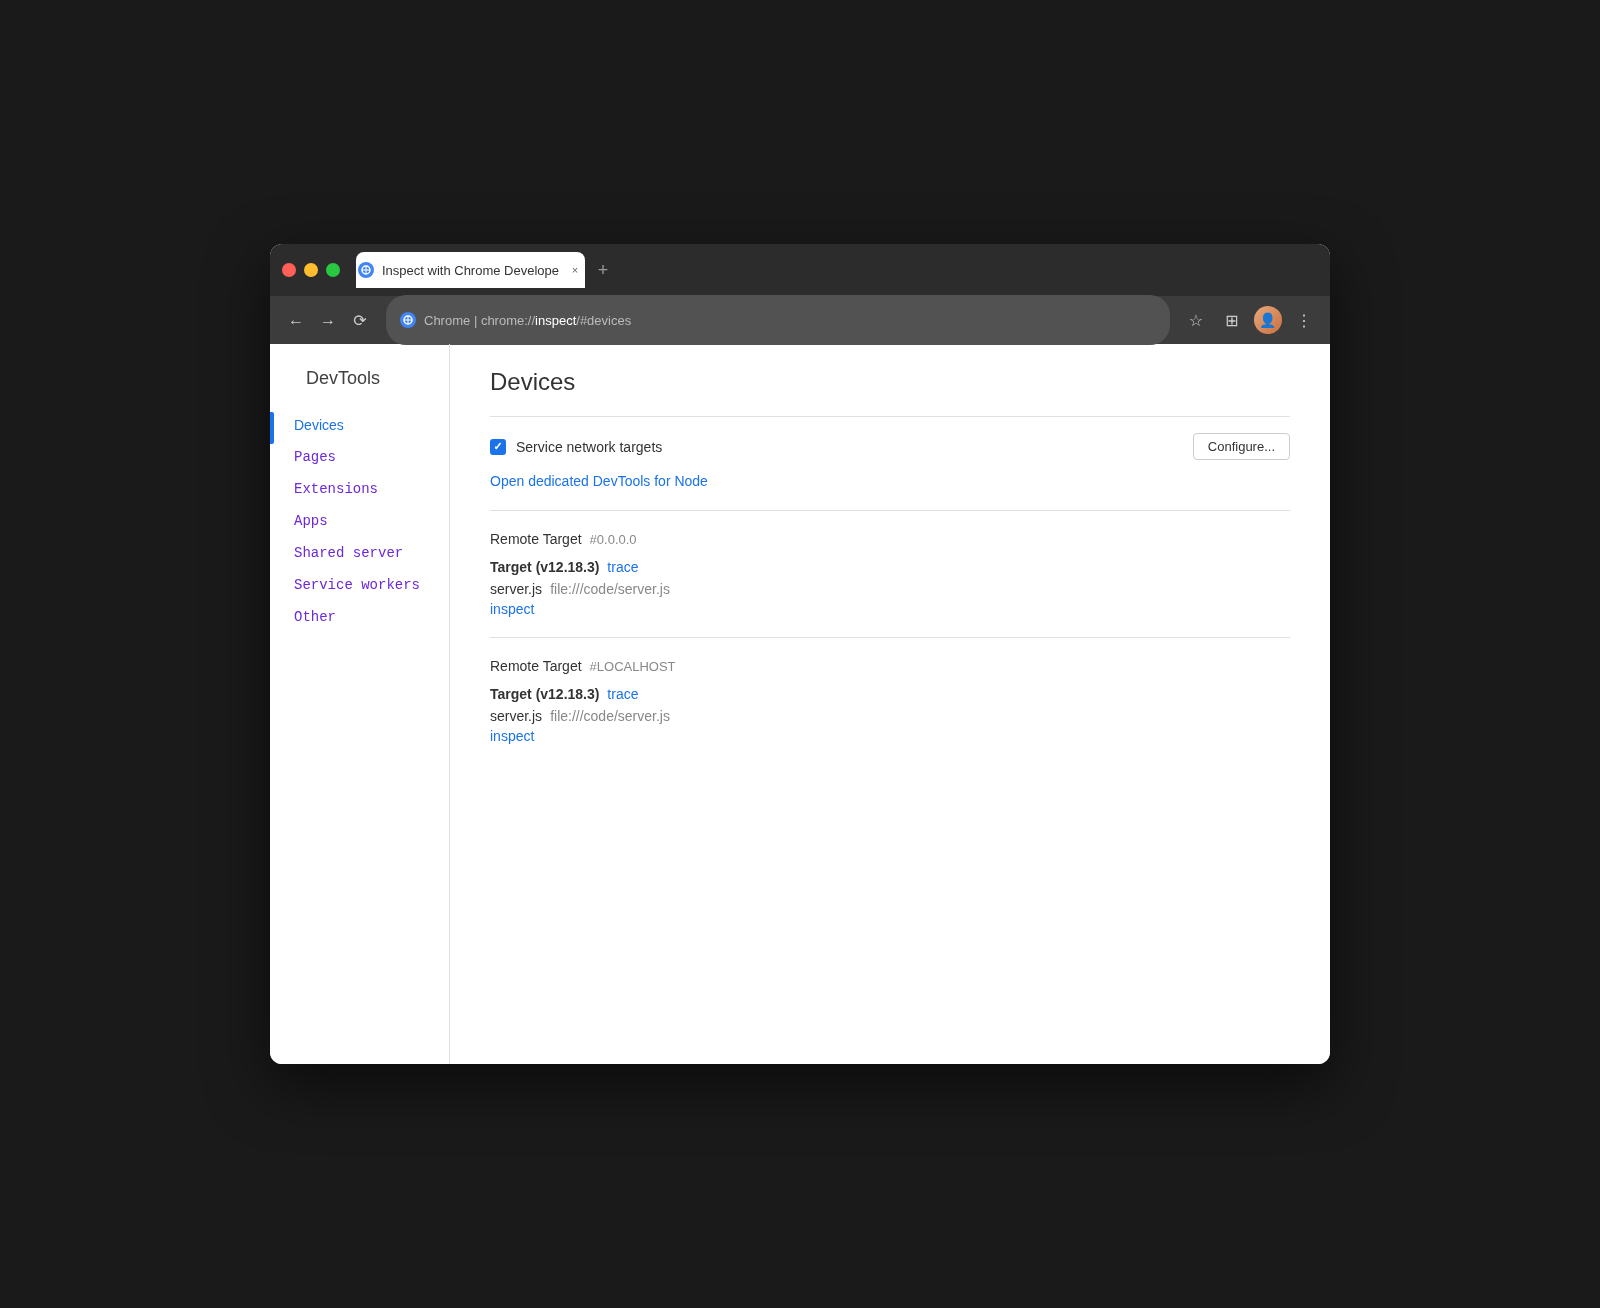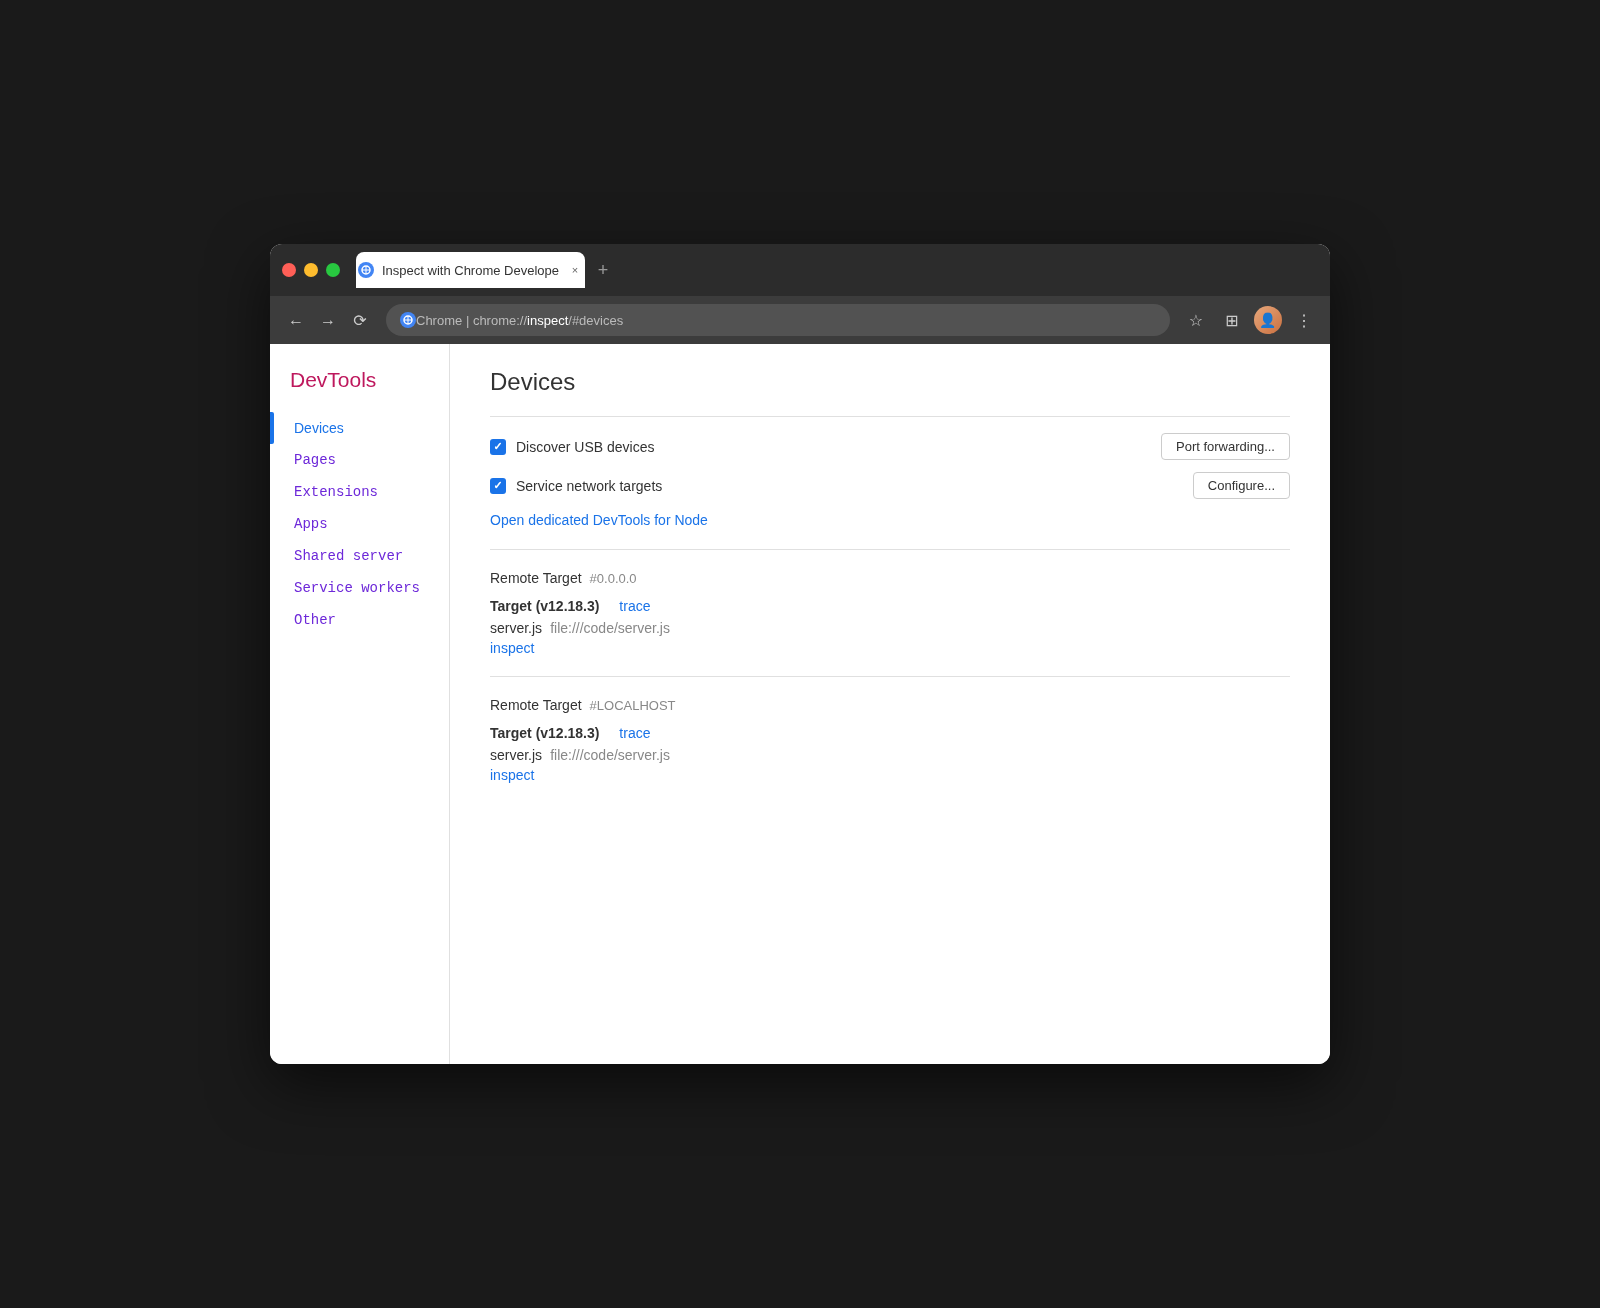--- a/index.html
+++ b/index.html
@@ -126,24 +126,25 @@
       justify-content: center;
       color: #ccc;
       font-size: 16px;
       cursor: pointer;
     }
 
     .address-input {
       flex: 1;
       background: #525252;
       border-radius: 20px;
-      height: 32px;
+      height: 50px;
       display: flex;
       align-items: center;
       padding: 0 14px;
+      gap: 8px;
     }
 
     .address-favicon {
       width: 16px;
       height: 16px;
       background: #4285f4;
       border-radius: 50%;
       display: flex;
       align-items: center;
       justify-content: center;
@@ -214,24 +215,24 @@
     
     .sidebar {
       width: 180px;
       padding: 24px 0;
       flex-shrink: 0;
       border-right: 1px solid #e0e0e0;
       position: relative;
     }
 
     .sidebar-title {
-      font-size: 21px;
+      font-size: 18px;
       font-weight: 500;
-      color: #be185d;
-      padding: 0 16px 20px 20px;
+      color: #404040;
+      padding: 0 16px 20px 36px;
     }
 
     .sidebar-active-indicator {
       position: absolute;
       left: 0;
       width: 4px;
       background: #1a73e8;
       border-radius: 0 2px 2px 0;
       top: 68px;
       height: 32px;
@@ -362,21 +363,21 @@
       font-weight: 700;
       color: #333;
       margin-bottom: 6px;
     }
 
     .target-trace {
       color: #1a73e8;
       font-weight: 400;
       font-size: 14px;
       cursor: pointer;
-      margin-left: 16px;
+      margin-left: 4px;
       text-align: right;
     }
 
     .target-file-row {
       display: flex;
       align-items: center;
       gap: 8px;
       margin-bottom: 4px;
     }
 
@@ -482,27 +483,20 @@
       </div>
       <div class="sidebar-item inactive">
         <span>Other</span>
       </div>
     </div>
 
     <div class="main-content">
       <h1 class="page-title">Devices</h1>
       <hr class="divider">
 
-      <div class="option-row">
-        <div class="option-left">
-          <div class="checkbox"></div>
-          <span class="option-label">Discover USB devices</span>
-        </div>
-        <button class="btn">Port forwarding...</button>
-      </div>
 
       <div class="option-row">
         <div class="option-left">
           <div class="checkbox"></div>
           <span class="option-label">Service network targets</span>
         </div>
         <button class="btn">Configure...</button>
       </div>
 
       <div style="margin-top: 4px; margin-bottom: 16px;">

